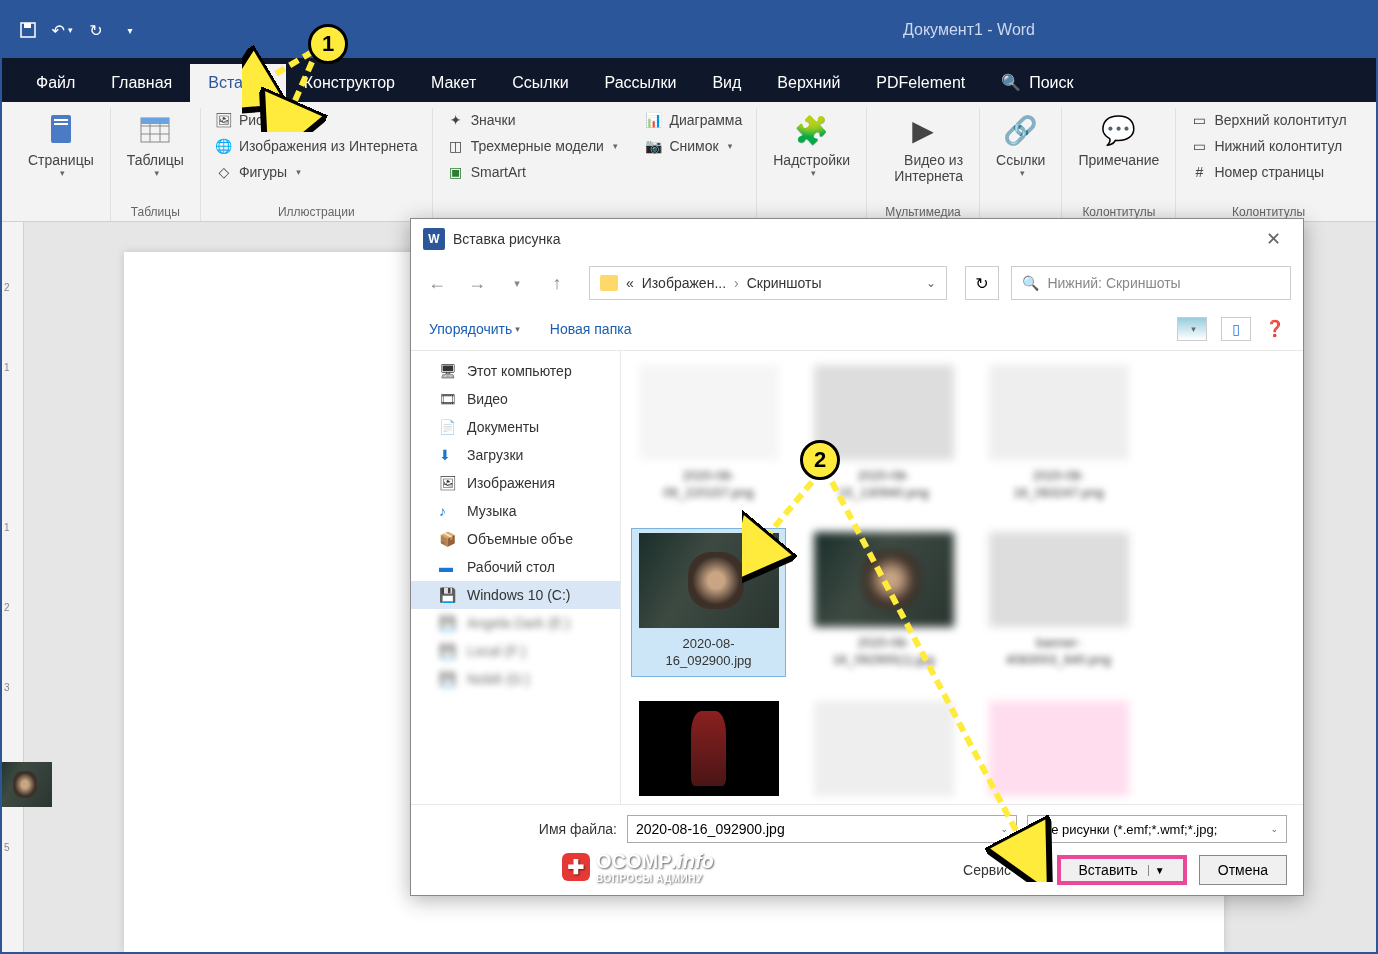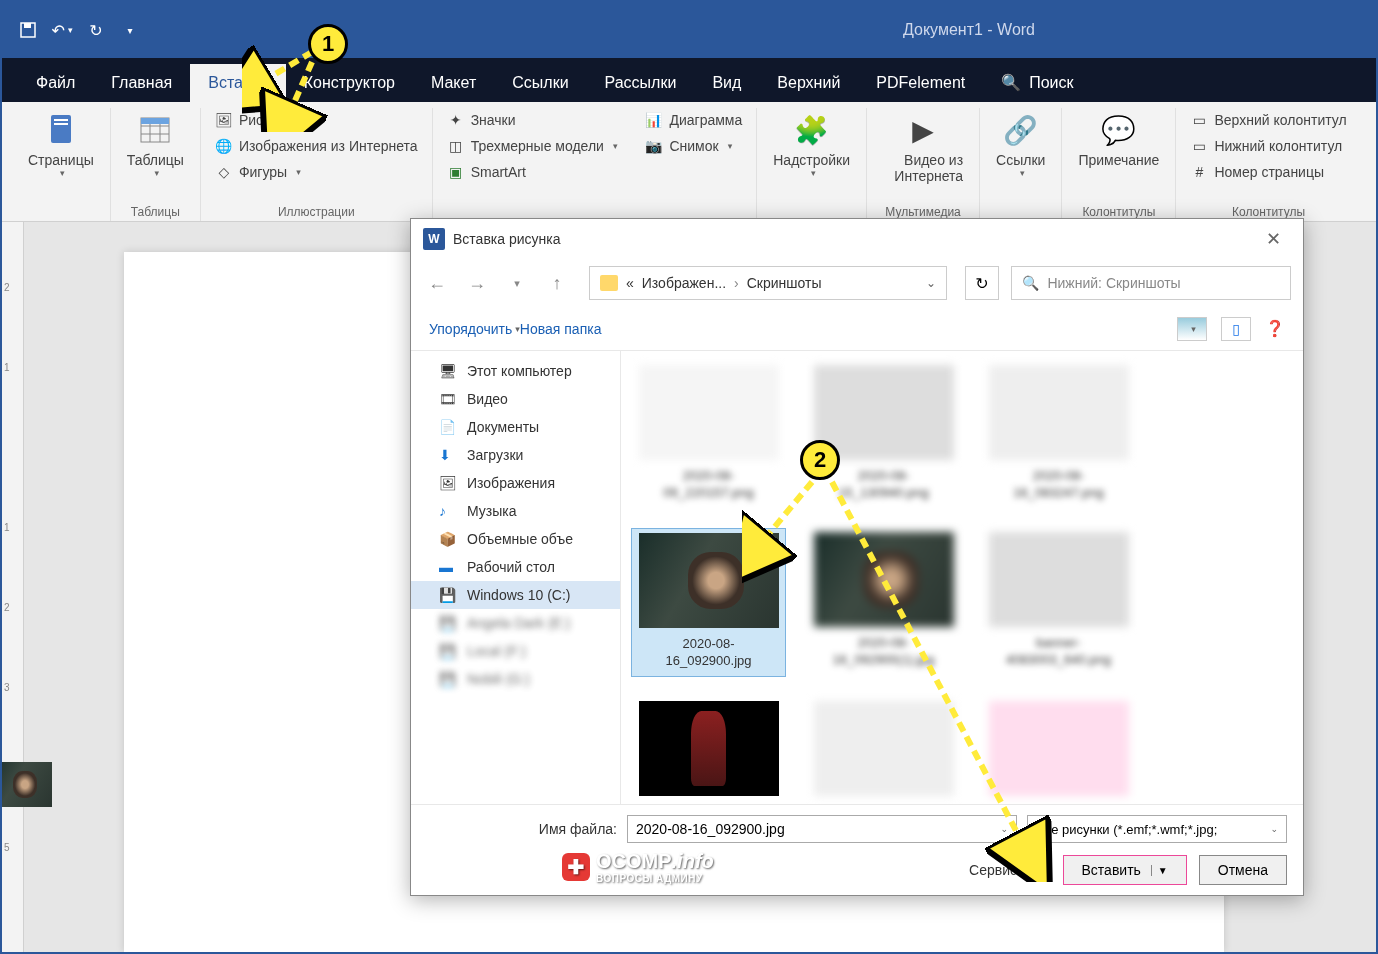--- a/index.html
+++ b/index.html
@@ -77,21 +77,21 @@
 .dlg-preview { position: absolute; right: 10px; top: 540px; width: 60px; height: 45px; background: linear-gradient(135deg, #2a3f3a, #4a5a55); }
 
 .dialog-footer { border-top: 1px solid #e8e8e8; padding: 10px 16px; display: flex; flex-direction: column; gap: 12px; }
 .footer-row { display: flex; align-items: center; gap: 10px; }
 .footer-row .lbl { font-size: 14px; color: #333; min-width: 90px; text-align: right; margin-left: 100px; }
 .fn-input { flex: 1; height: 28px; border: 1px solid #aaa; padding: 0 8px; font-size: 14px; display: flex; align-items: center; justify-content: space-between; }
 .ft-select { width: 260px; height: 28px; border: 1px solid #aaa; padding: 0 8px; font-size: 13px; display: flex; align-items: center; justify-content: space-between; }
 .footer-row2 { display: flex; align-items: center; gap: 12px; justify-content: flex-end; }
 .svc-btn { font-size: 14px; color: #333; display: flex; align-items: center; gap: 8px; margin-right: 18px; cursor: pointer; }
 .dlg-btn { height: 30px; padding: 0 18px; border: 1px solid #888; background: #f0f0f0; font-size: 14px; cursor: pointer; display: flex; align-items: center; }
-.dlg-btn.primary { border: 1px solid #ec4899; }
+.dlg-btn.primary { border: 4px solid #ec4899; }
 .dlg-btn .split { border-left: 1px solid #888; margin-left: 10px; padding-left: 6px; font-size: 10px; }
 
 
 .badge { position: absolute; width: 40px; height: 40px; border-radius: 50%; background: #ffeb3b; border: 3px solid #000; display: flex; align-items: center; justify-content: center; font-size: 22px; font-weight: bold; z-index: 100; }
 .arrow-svg { position: absolute; z-index: 99; pointer-events: none; }
 
 .watermark { position: absolute; bottom: 68px; left: 560px; z-index: 200; display: flex; align-items: center; gap: 6px; color: #fff; font-weight: bold; font-size: 20px; text-shadow: 1px 1px 2px rgba(0,0,0,0.6); }
 .watermark .plus { background: #e53935; width: 28px; height: 28px; border-radius: 6px; display: flex; align-items: center; justify-content: center; font-size: 20px; }
 .watermark .sub { font-size: 10px; display: block; letter-spacing: 0.5px; }
 
@@ -303,21 +303,21 @@
       <span>🔍</span>
       <span style="flex:1">Нижний: Скриншоты</span>
     </div>
   </div>
 
   <div class="dialog-toolbar">
     <span class="tb-item">
         <span>Упорядочить</span> 
         <span class="drop">▾</span>
       </span>
-    <span class="tb-item" style="">Новая папка</span>
+    <span class="tb-item" style="margin-left:30px">Новая папка</span>
     <div class="tb-right">
       <div class="view-btn" style="background:linear-gradient(#9cd,#fff)">
           <span class="drop">▾</span>
         </div>
       <div class="view-btn">▯</div>
       <span style="color:#1a73e8;font-size:16px">❓</span>
     </div>
   </div>
 
   <div class="dialog-body">

